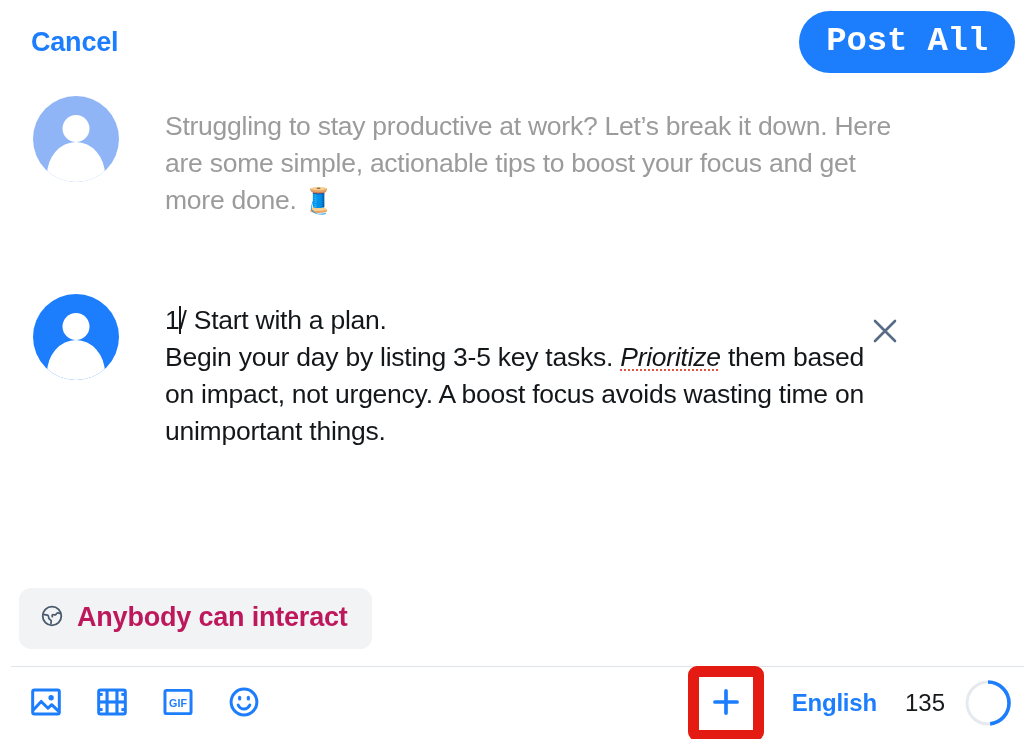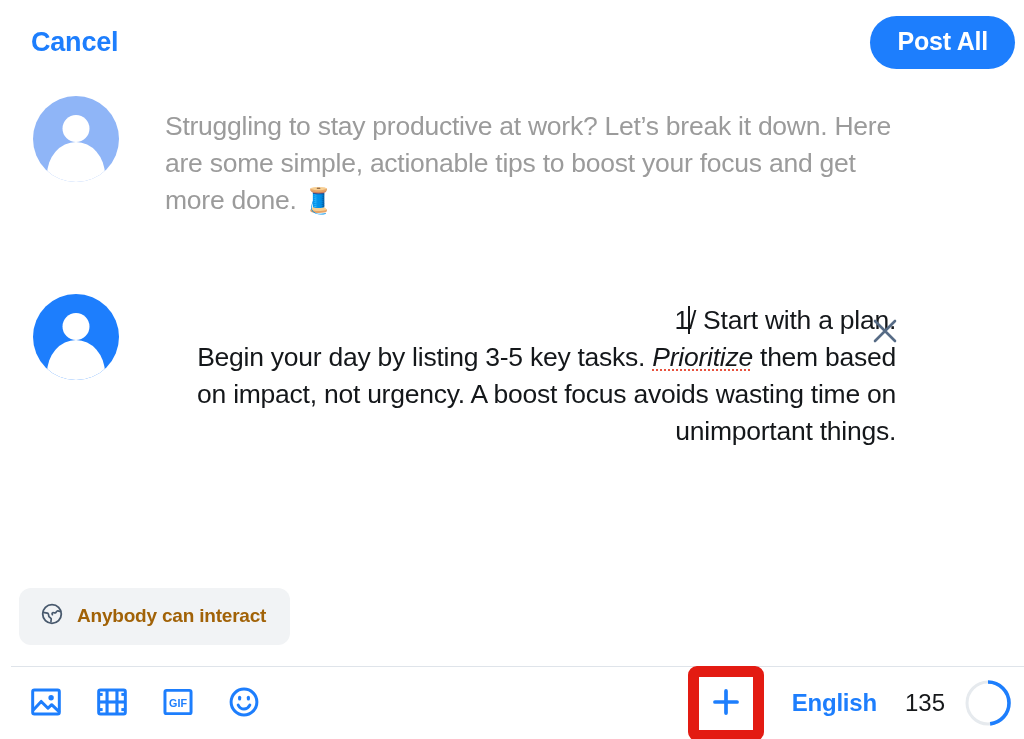--- a/index.html
+++ b/index.html
@@ -38,28 +38,28 @@
     letter-spacing: -0.2px;
     background: none;
     border: none;
     cursor: pointer;
     font-family: "Liberation Sans", sans-serif;
     padding: 4px 2px;
   }
   .post-all-btn {
     background: #1d7efd;
     color: #ffffff;
-    font-size: 25px;
+    font-size: 34px;
     font-weight: 700;
     letter-spacing: -0.2px;
     border: none;
     border-radius: 32px;
     padding: 13px 27px 15px 27px;
     cursor: pointer;
-    font-family: Liberation Sans, sans-serif;
+    font-family: Liberation Mono, monospace;
     line-height: 1;
   }
 
   
   .composer-list {
     position: absolute;
     top: 84px; left: 0;
     width: 927px;
     height: 497px;
     padding: 0;
@@ -109,21 +109,21 @@
     padding-left: 46px;
     padding-right: 24px;
     font-size: 26.5px;
     line-height: 37px;
     letter-spacing: -0.25px;
     white-space: pre-wrap;
     word-wrap: break-word;
     font-family: "Liberation Sans", sans-serif;
   }
   .post-text.placeholder { color: #9b9b9b; padding-top: 12px; }
-  .post-text.filled { color: #14171a; padding-top: 8px; text-align: right; }
+  .post-text.filled { color: #14171a; padding-top: 8px; }
 
   .caret {
     display: inline-block;
     width: 2px;
     height: 28px;
     background: #16181a;
     vertical-align: -5px;
     margin: 0 -1px 0 -1px;
   }
   .misspelled {
@@ -160,23 +160,23 @@
     align-items: center;
     gap: 13px;
     background: #f1f3f5;
     border: none;
     border-radius: 12px;
     padding: 14px 24px 16px 21px;
     cursor: pointer;
     font-family: "Liberation Sans", sans-serif;
   }
   .audience-chip .label {
-    font-size: 19px;
+    font-size: 27px;
     font-weight: 700;
-    color: #a16207;
+    color: #be185d;
     letter-spacing: -0.2px;
   }
 
   
   .toolbar {
     position: absolute;
     left: 0;
     bottom: 0;
     width: 1024px;
     height: 73px;

